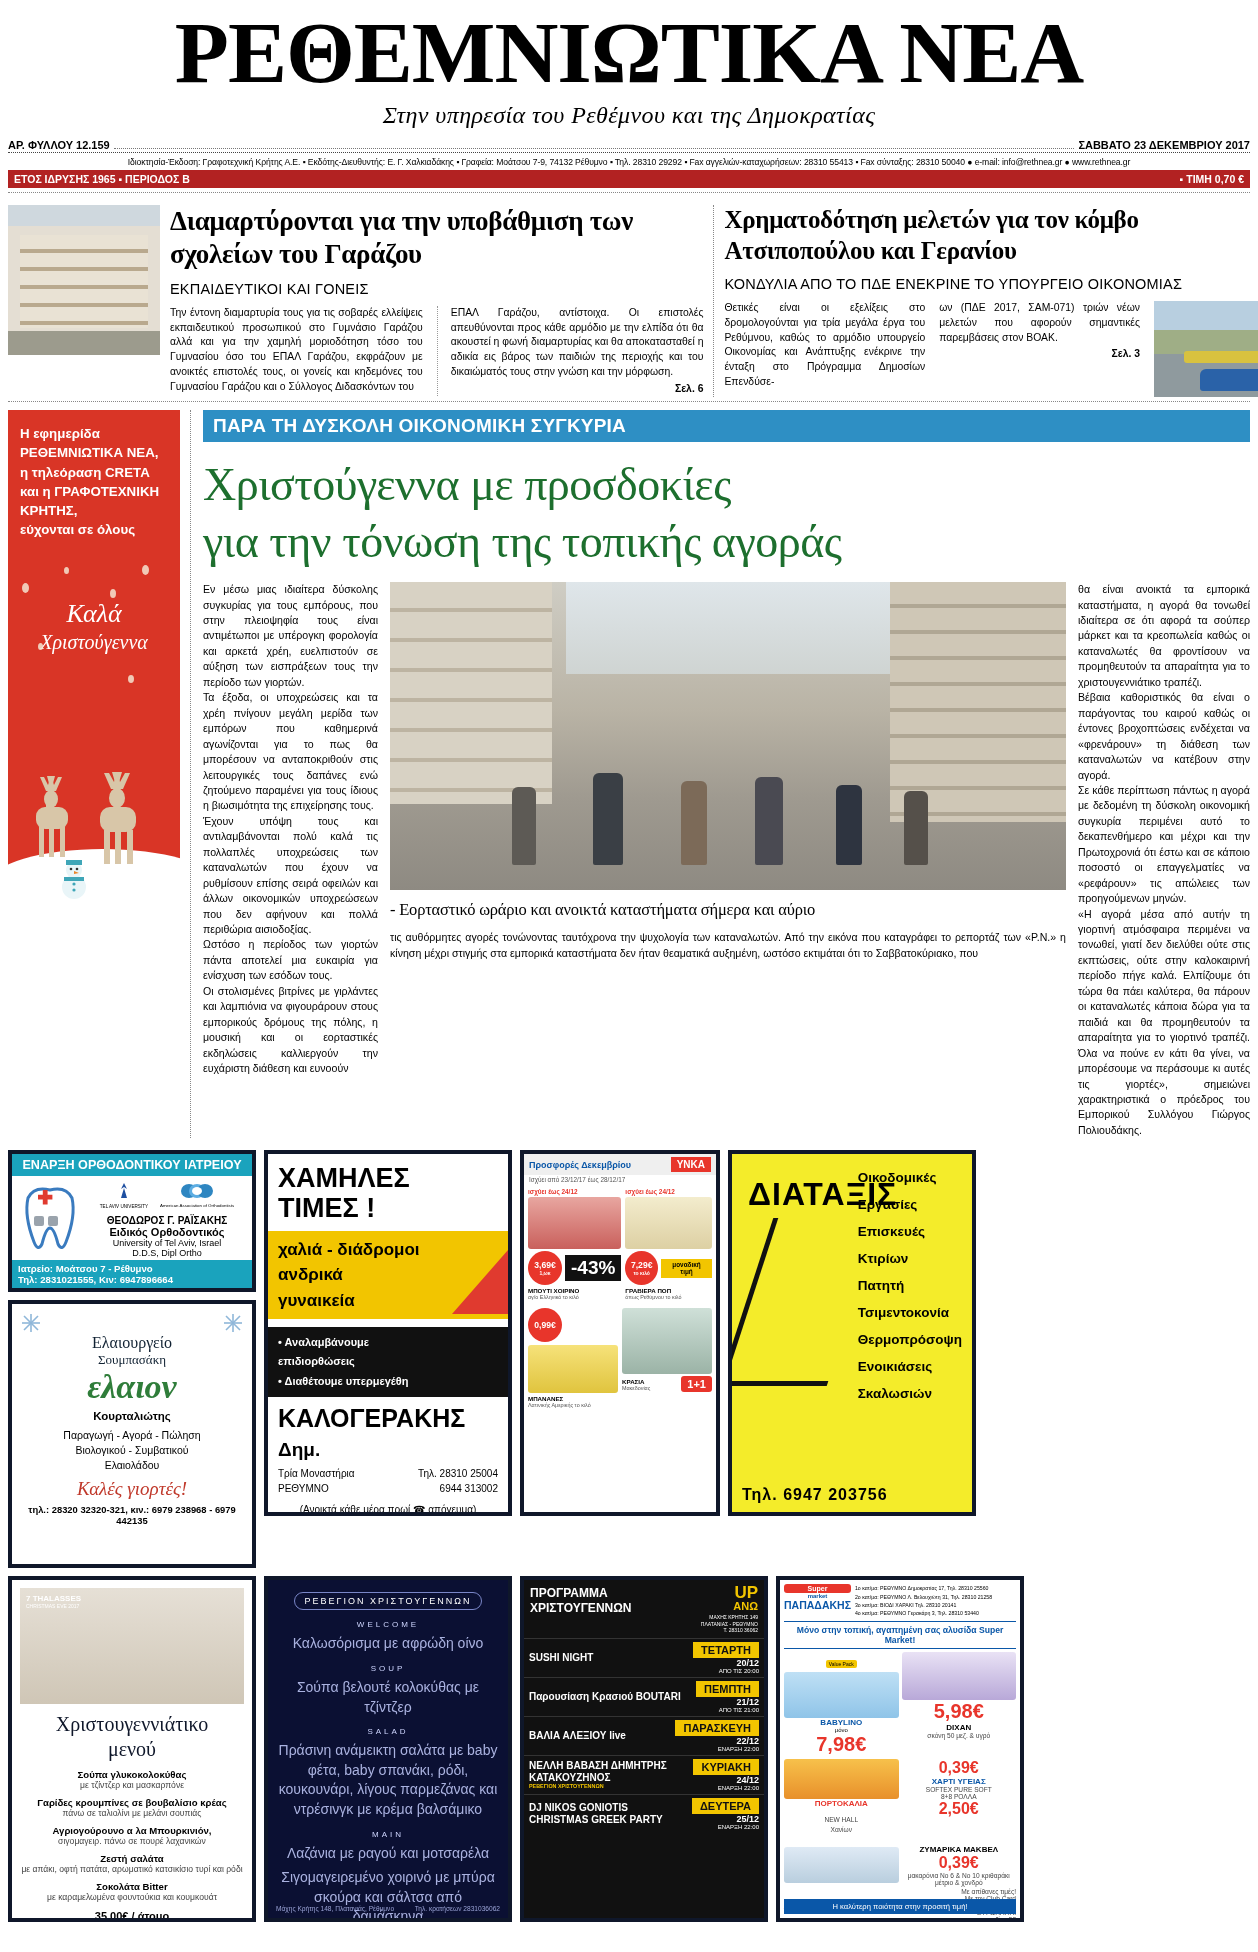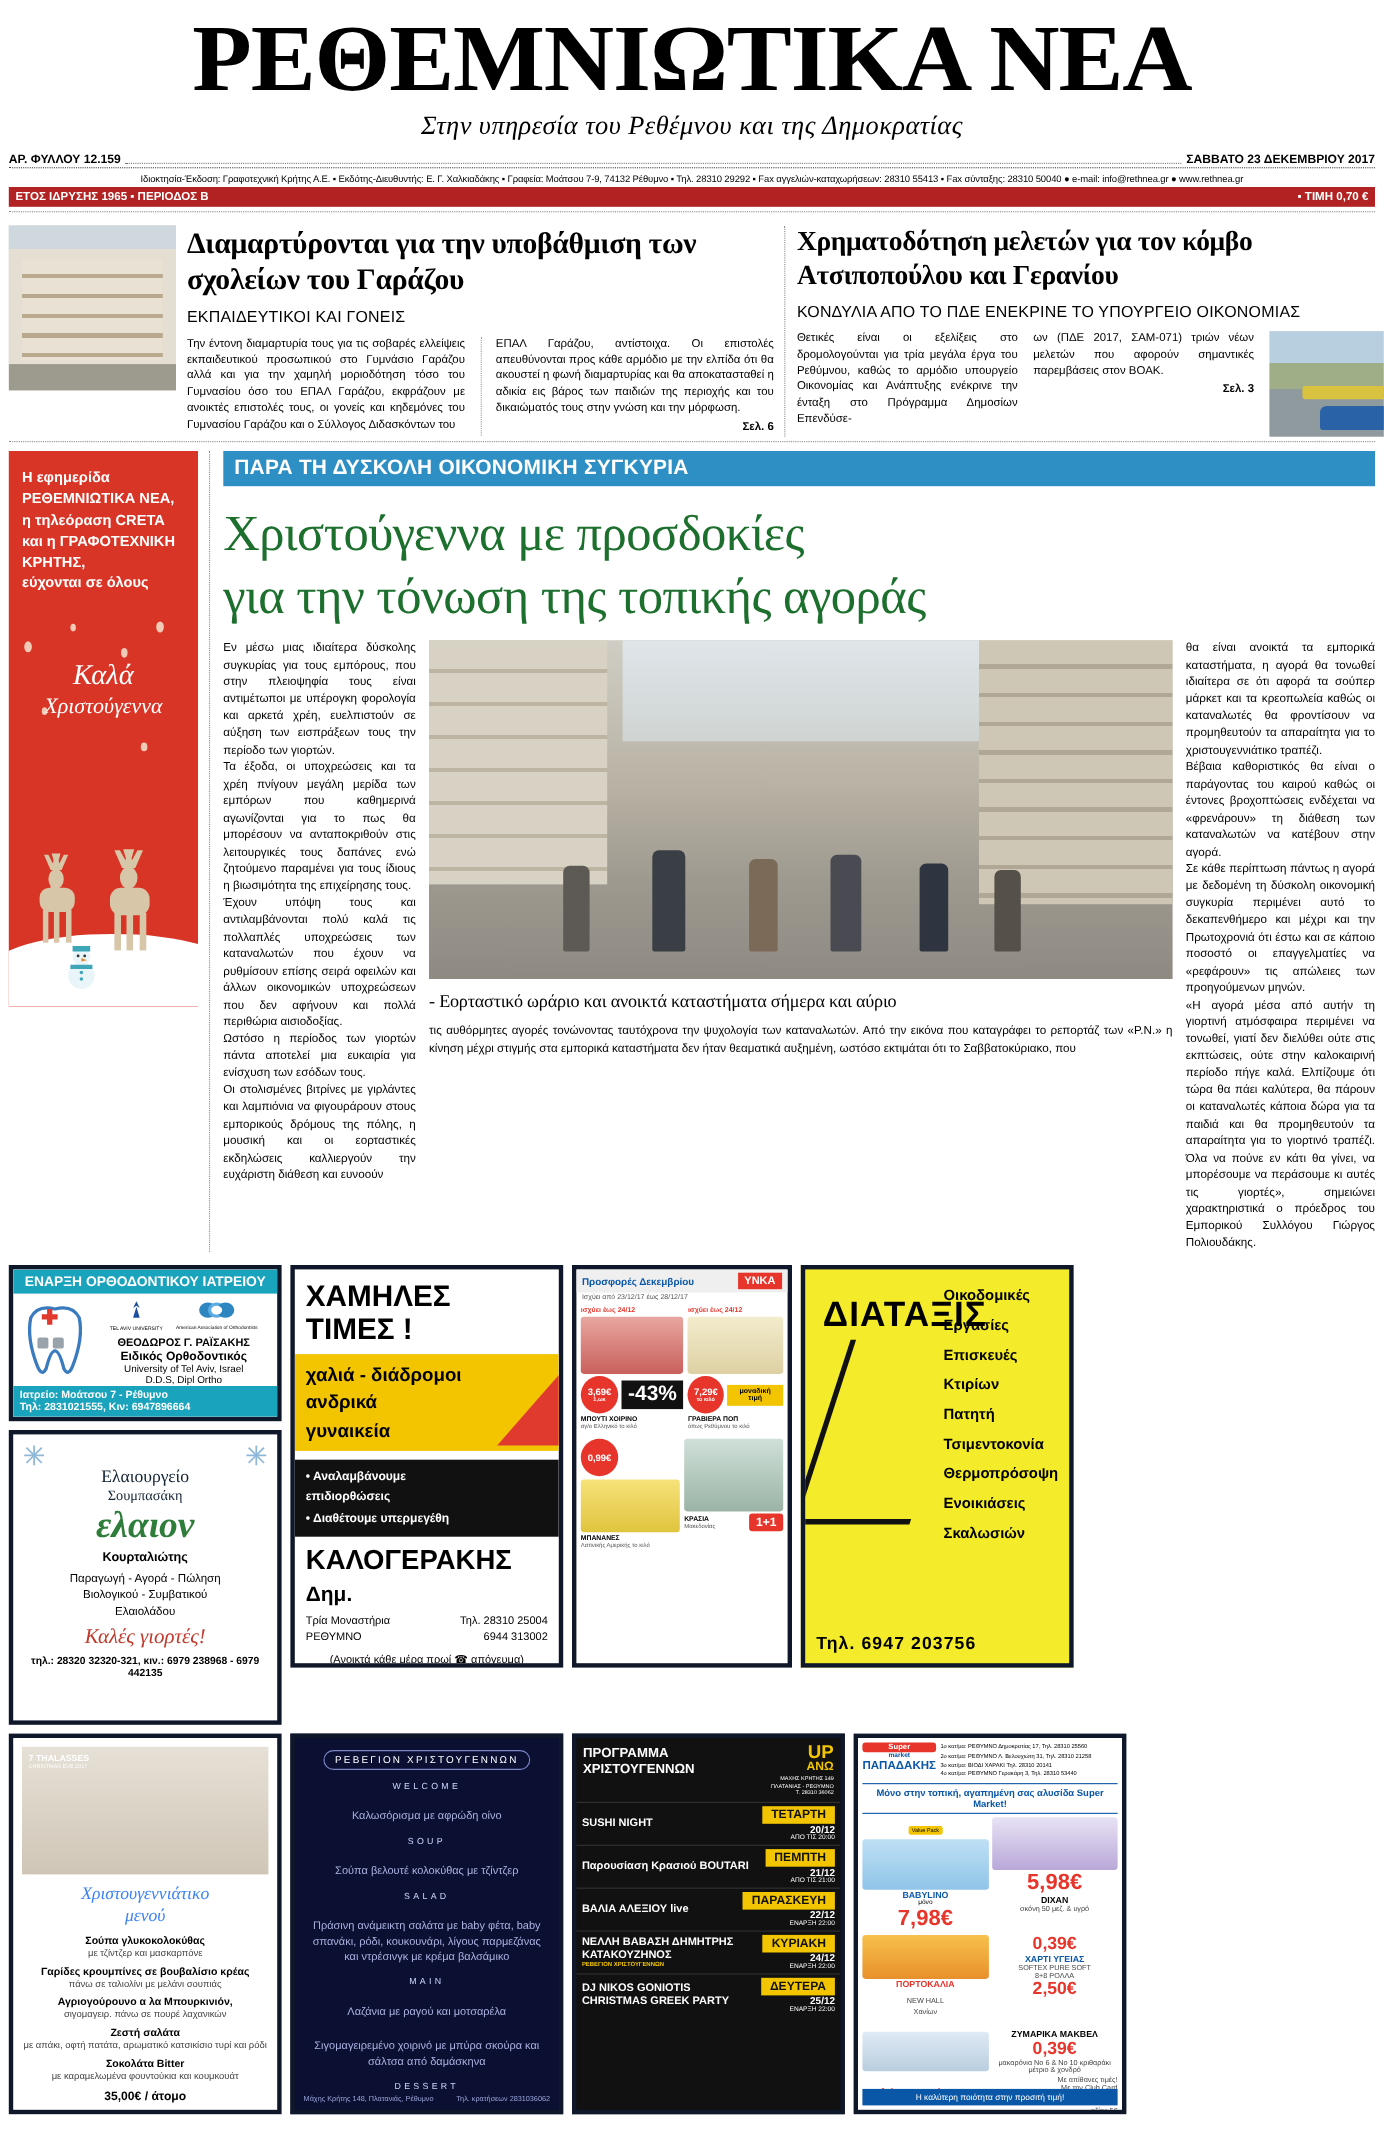--- a/index.html
+++ b/index.html
@@ -175,30 +175,30 @@
   .diataxis .svc { font-weight:bold; font-size:13.5px; line-height:2.0; }
   .diataxis .tel { position:absolute; bottom:8px; left:10px; font-weight:bold; font-size:16px; letter-spacing:1px;}
   .diataxis .slash { position:absolute; left:14px; top:64px; width:108px; height:168px;
      border-left:5px solid #111; border-bottom:5px solid #111; transform: skewX(-18deg); }
 
   
   .bot { display:flex; gap:8px; margin-top:8px; }
   .menu-ad { width:248px; height:346px; padding:8px; text-align:center; }
   .menu-ad .hero { height:116px; background:linear-gradient(180deg,#e6e0d6,#cfc6b6); position:relative;}
   .menu-ad .hero .badge { position:absolute; left:6px; top:6px; color:#fff; font-size:8px; font-weight:bold; text-align:left;}
-  .menu-ad .tt { font-family:"Liberation Serif",serif; font-style:italic; color:#3b82f6; font-size:16px; margin-top:8px; line-height:1.25;}
+  .menu-ad .tt { font-family:"Liberation Serif",serif; color:#0f172a; font-size:20px; margin-top:8px; line-height:1.25;}
   .menu-ad .it { font-size:9.6px; margin-top:7px; font-weight:bold;}
   .menu-ad .ds { font-size:8.6px; color:#444; }
   .menu-ad .pr { font-weight:bold; font-size:11px; margin-top:8px; }
   .menu-ad .ft { font-size:9.6px; font-weight:bold; margin-top:6px; color:#b8860b;}
 
   .upano-ad { width:248px; height:346px; background:#0b1033; color:#fff; padding:10px; text-align:center; position:relative;}
   .upano-ad .ttl { font-size:9px; letter-spacing:2px; border:1px solid #7a86c8; display:inline-block; padding:3px 10px; border-radius:10px;}
   .upano-ad .sec { font-size:8px; letter-spacing:3px; color:#cfd6ff; margin-top:10px;}
-  .upano-ad .ln { font-size:10px; color:#aab2e0; margin-top:17px; line-height:1.4;}
+  .upano-ad .ln { font-size:14px; color:#aab2e0; margin-top:5px; line-height:1.4;}
   .upano-ad .logo { font-weight:bold; font-size:26px; color:#f2c500; margin-top:12px; letter-spacing:1px;}
   .upano-ad .ft { position:absolute; bottom:6px; left:0; right:0; font-size:6.6px; color:#9aa3d6; display:flex; justify-content:space-between; padding:0 8px;}
 
   .prog-ad { width:248px; height:346px; background:#111; color:#fff; position:relative; overflow:hidden;}
   .prog-ad .t { font-weight:bold; font-size:12px; padding:6px; line-height:1.2;}
   .prog-ad .day { background:#f2c500; color:#111; font-weight:bold; font-size:11px; padding:2px 8px; }
 
   .super-ad { width:248px; height:346px; background:#fff; position:relative; padding:4px;}
   .super-ad .slogan { background:#fff; color:#0a57a8; font-weight:bold; font-size:8.6px; padding:3px 2px;}
   .super-ad .price { color:#e8352b; font-weight:bold; font-size:20px;}

